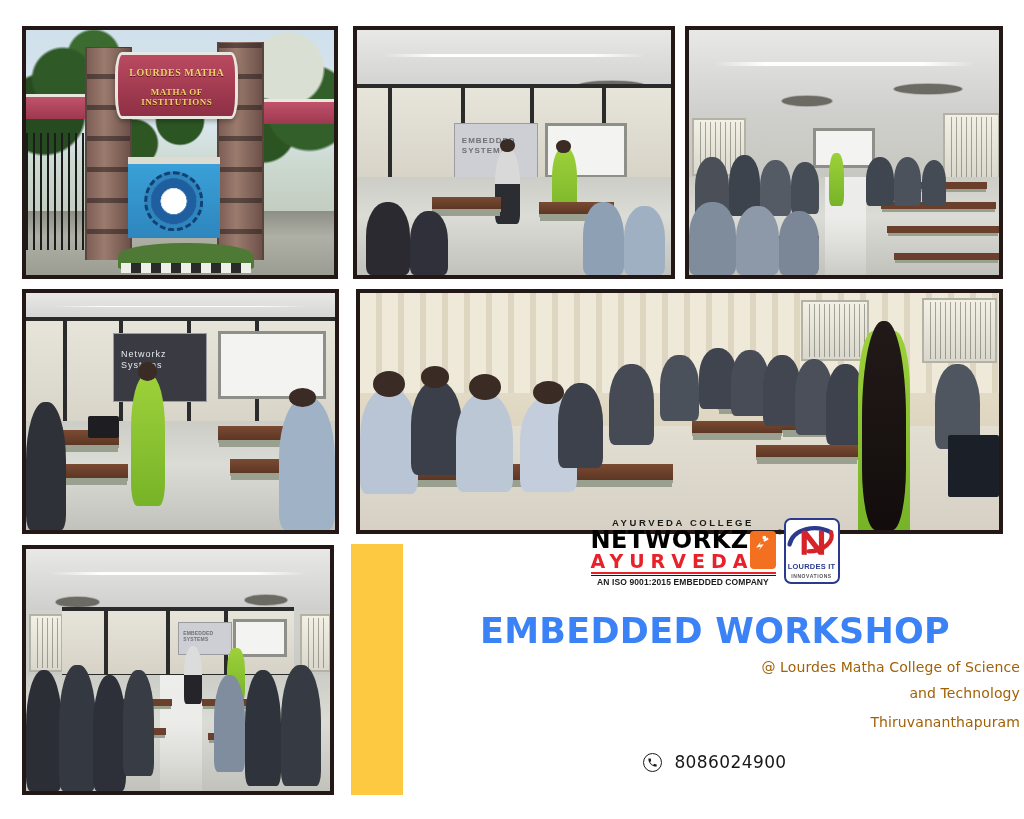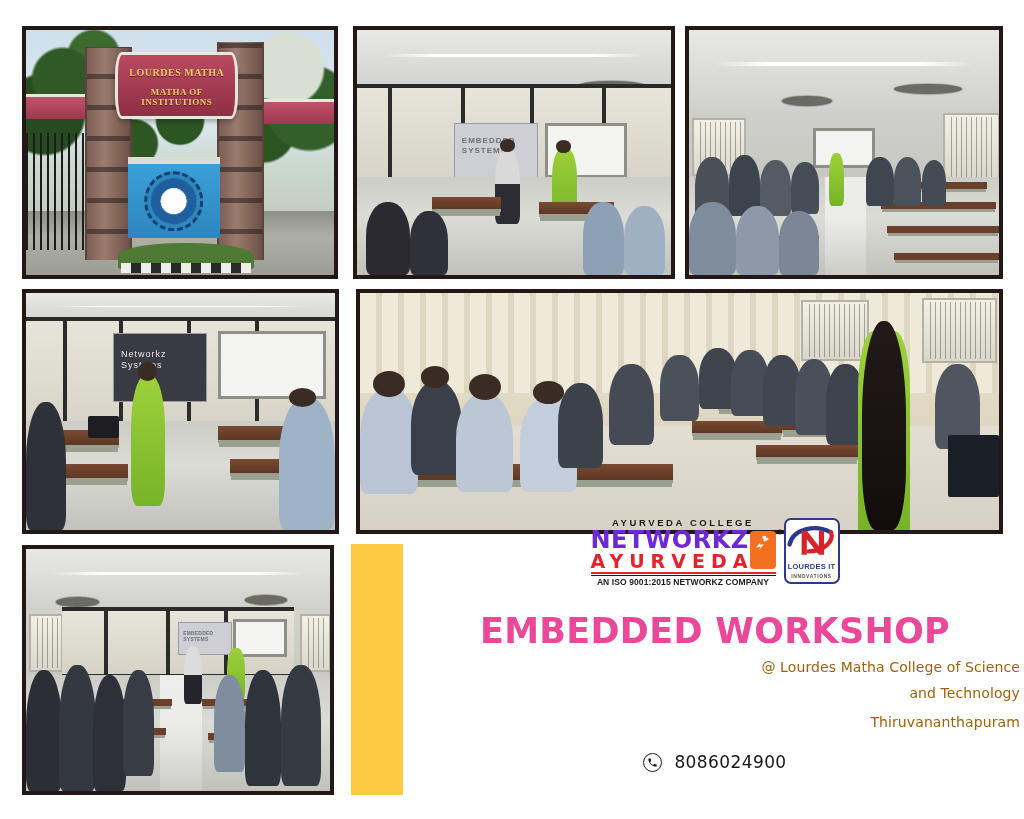--- a/index.html
+++ b/index.html
@@ -124,42 +124,42 @@
   #panel{position:absolute;left:410px;top:514px;width:610px;height:279px;}
 
   .logos{position:absolute;left:0;top:4px;width:100%;
     display:flex;justify-content:center;align-items:flex-start;gap:8px;}
 
   .nw-logo{position:relative;width:185px;}
   .nw-ayur{font-size:9.5px;font-weight:bold;letter-spacing:2.6px;color:#1a1a1a;
     text-align:center;line-height:1;margin-bottom:1px;}
   .nw-mid{position:relative;display:flex;align-items:stretch;}
   .nw-words{flex:1;}
-  .nw-netw{font-size:24px;font-weight:bold;color:#6d28d9;letter-spacing:.5px;
+  .nw-netw{font-size:24px;font-weight:bold;color:#000000;letter-spacing:.5px;
     line-height:.96;font-family:"DejaVu Sans",sans-serif;}
   .nw-sys{font-size:19px;font-weight:bold;color:#e8212b;letter-spacing:6px;
     line-height:1;font-family:"DejaVu Sans",sans-serif;}
   .nw-orange{width:38px;height:38px;background:#f37021;border-radius:4px;
     position:relative;align-self:center;margin-left:-3px;}
   .nw-orange svg{position:absolute;inset:3px;}
   .nw-reg{position:absolute;right:-7px;top:0;font-size:7px;color:#1a1a1a;}
   .nw-redline{height:2px;background:#e8212b;margin-top:1px;}
   .nw-iso{font-size:8.5px;font-weight:bold;color:#1a1a1a;letter-spacing:.1px;
     border-top:1px solid #1a1a1a;padding-top:1px;margin-top:1px;text-align:center;}
 
   .netics{width:52px;height:62px;border:2px solid #2b3a8f;border-radius:7px;
     background:#fff;position:relative;flex:0 0 auto;}
   .netics-n{position:absolute;left:0;top:2px;width:100%;height:38px;}
   .netics-t1{position:absolute;left:0;bottom:11px;width:100%;text-align:center;
     font-size:7.5px;font-weight:bold;color:#2b3a8f;letter-spacing:.2px;}
   .netics-t2{position:absolute;left:0;bottom:3px;width:100%;text-align:center;
     font-size:5px;font-weight:bold;color:#555;letter-spacing:.6px;}
 
   #title{position:absolute;left:0;top:97px;width:100%;text-align:center;
-    font-size:35px;font-weight:bold;color:#ec4899;letter-spacing:.3px;
+    font-size:35px;font-weight:bold;color:#3b82f6;letter-spacing:.3px;
     font-family:"DejaVu Sans",sans-serif;}
   .sub{position:absolute;left:0;width:100%;text-align:right;
     font-size:14px;color:#a16207;font-family:"DejaVu Sans",sans-serif;
     letter-spacing:.1px;}
   #sub1{top:145px;}
   #sub2{top:171px;}
   #sub3{top:200px;}
   #phone{position:absolute;left:0;top:238px;width:100%;
     display:flex;justify-content:center;align-items:center;gap:12px;}
   .phone-ic{width:17px;height:17px;border:1.5px solid #1a1a1a;border-radius:50%;
@@ -376,21 +376,21 @@
           <div class="nw-orange">
             <svg viewBox="0 0 32 32" xmlns="http://www.w3.org/2000/svg">
               <circle cx="19" cy="6" r="3.2" fill="#fff"></circle>
               <path d="M5 23 L13 13 L11 18 L18 17 L10 27 L13 21 Z" fill="#fff"></path>
               <path d="M17 10 L25 6 L26 9 L19 13 Z" fill="#fff"></path>
             </svg>
           </div>
           <span class="nw-reg">®</span>
         </div>
         <div class="nw-redline"></div>
-        <div class="nw-iso">AN ISO 9001:2015 NETWORKZ COMPANY</div>
+        <div class="nw-iso">AN ISO 9001:2015 EMBEDDED COMPANY</div>
       </div>
 
       <div class="netics">
         <svg class="netics-n" viewBox="0 0 60 44" xmlns="http://www.w3.org/2000/svg">
           <path d="M4 26 C8 8, 34 2, 52 12" stroke="#2b3a8f" stroke-width="5" fill="none" stroke-linecap="round"></path>
           <path d="M52 12 C56 22, 44 34, 26 34" stroke="#d6232a" stroke-width="5" fill="none" stroke-linecap="round"></path>
           <path d="M18 38 L18 10 L24 10 L38 28 L38 10 L44 10 L44 38 L38 38 L24 20 L24 38 Z" fill="#d6232a"></path>
         </svg>
         <div class="netics-t1">LOURDES IT</div>
         <div class="netics-t2">INNOVATIONS</div>

